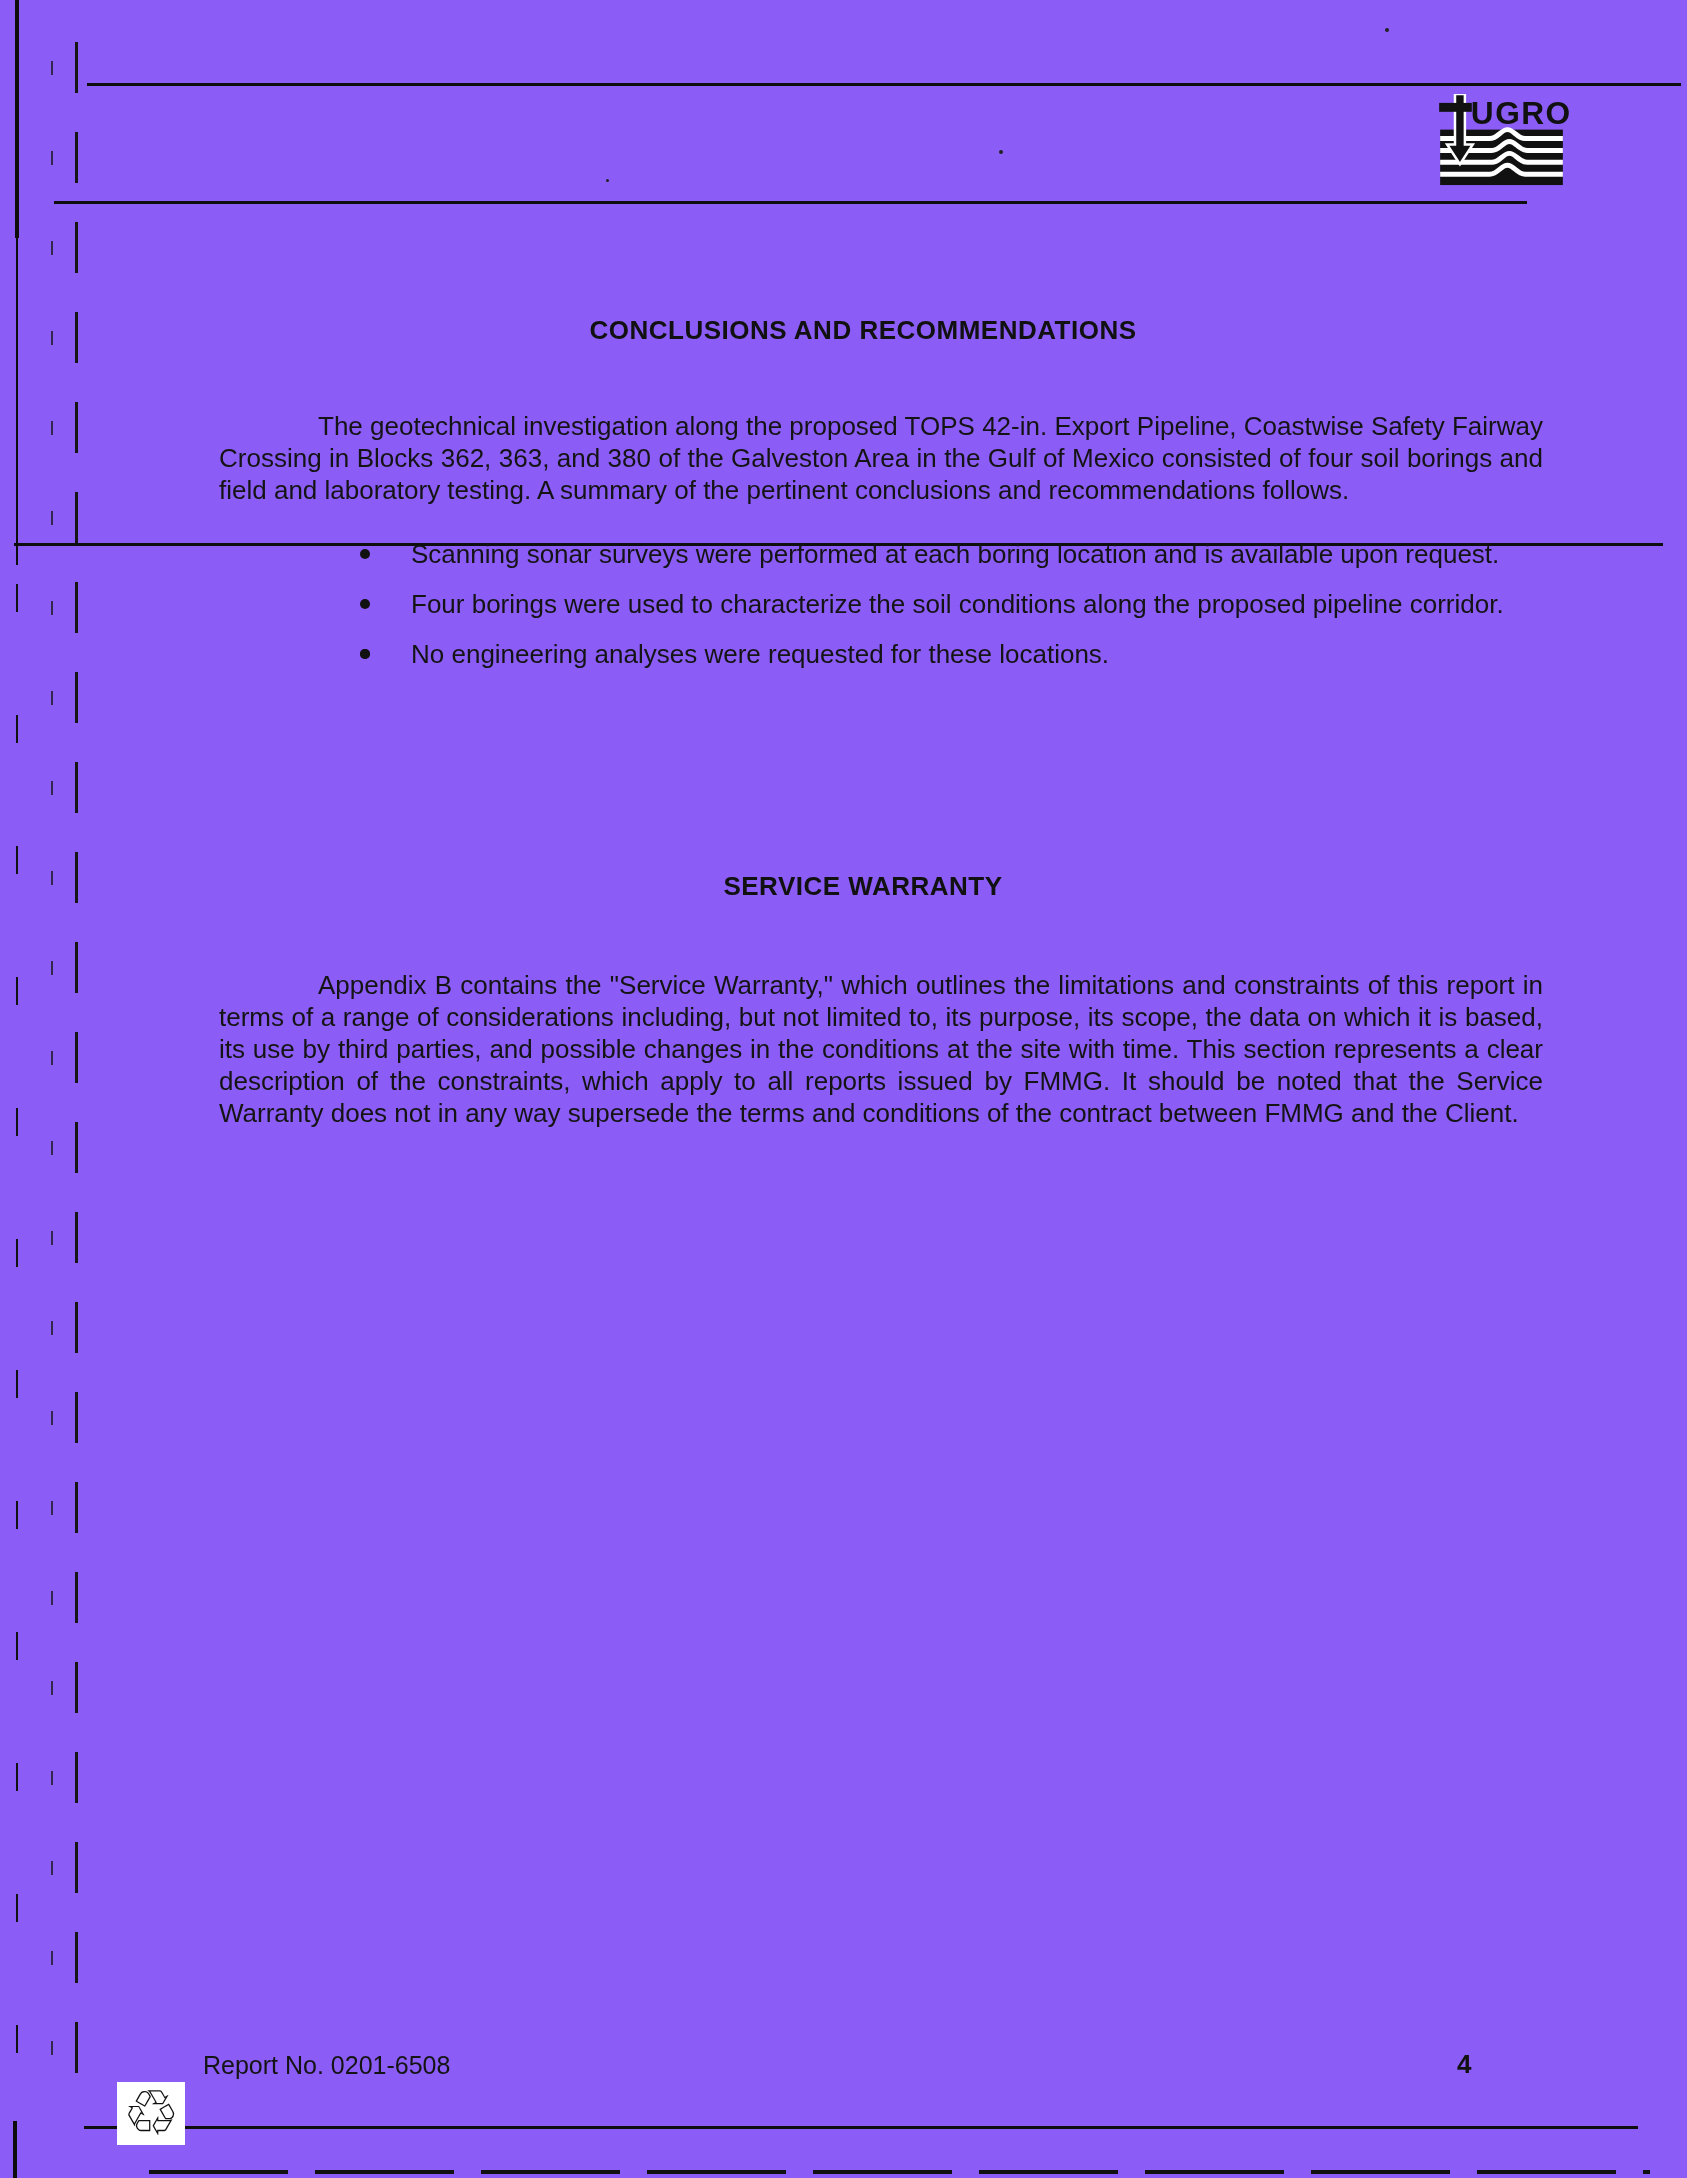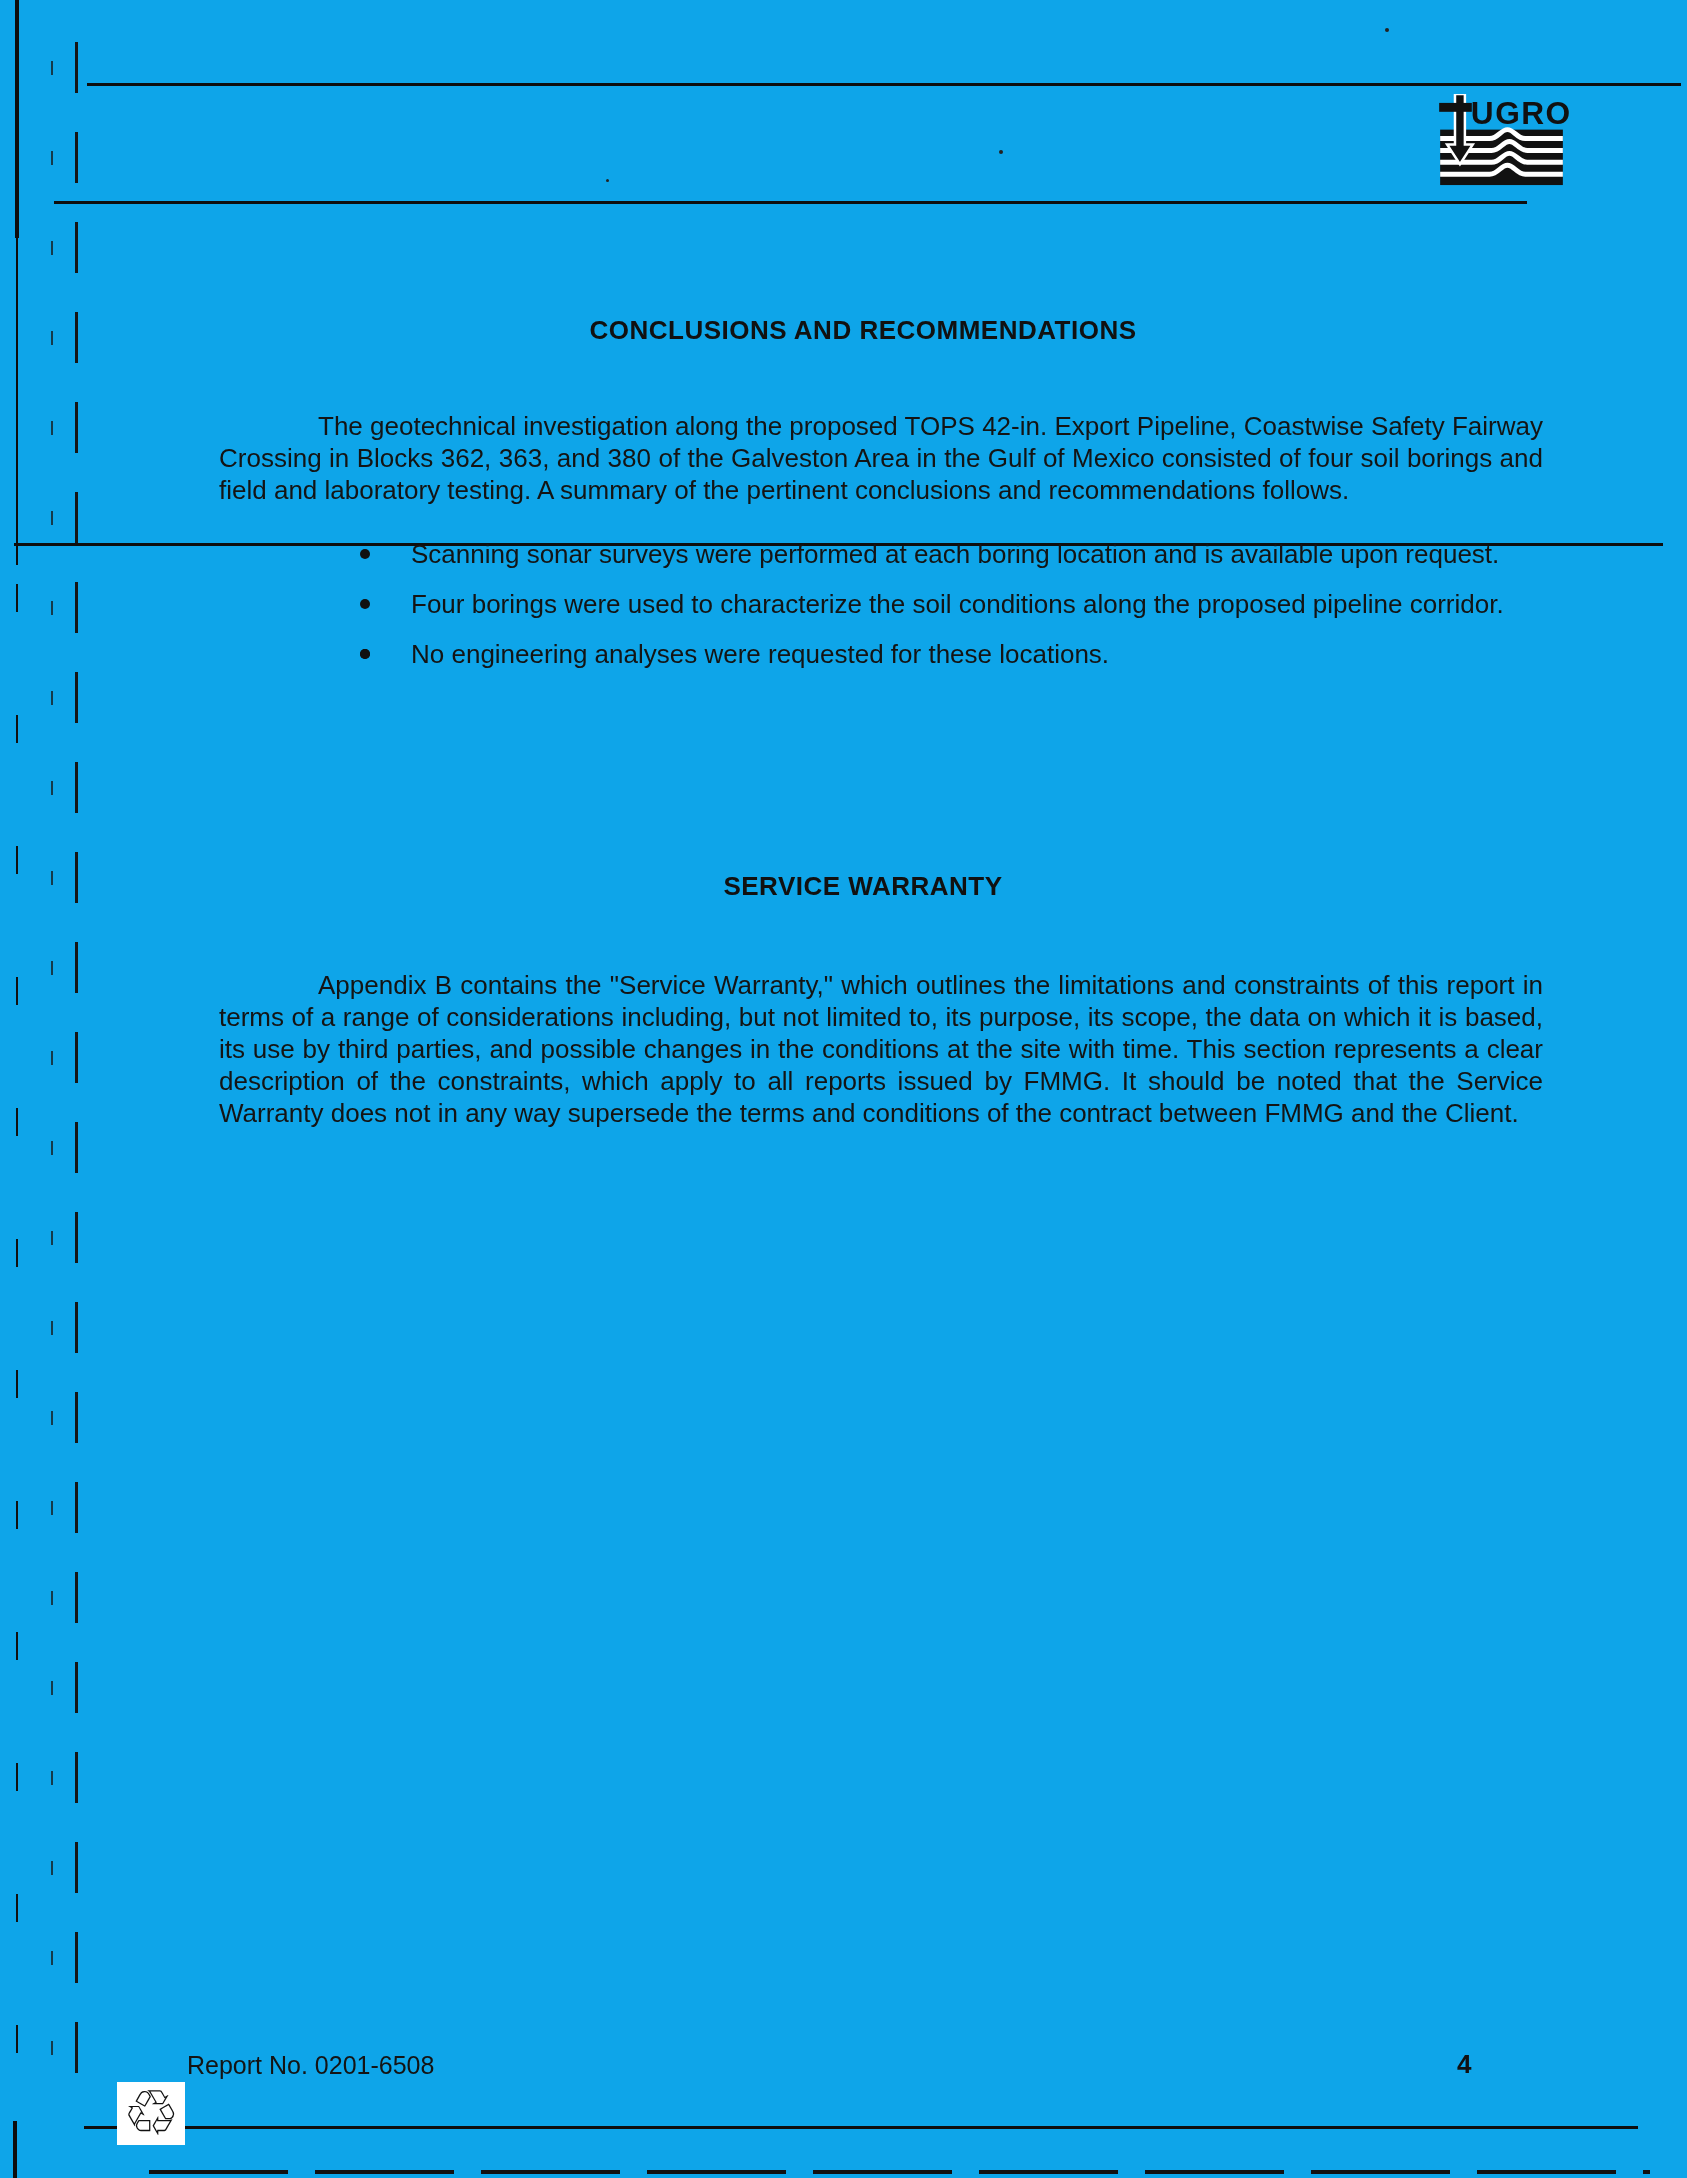--- a/index.html
+++ b/index.html
@@ -1,19 +1,19 @@
 <!DOCTYPE html>
 <html><head>
 <meta charset="utf-8">
 <style>
   html,body{margin:0;padding:0;background:#ffffff;}
   .page{
     position:relative;
     width:1687px;height:2178px;
-    background:#0ea5e9;
+    background:#8b5cf6;
     font-family:"Liberation Sans","DejaVu Sans",sans-serif;
     color:#111;
     overflow:hidden;
   }
   
   .edge-line-top{position:absolute;left:15px;top:0;width:4px;height:238px;background:#0d0d0d;}
   .edge-line-mid{position:absolute;left:16px;top:238px;width:2px;height:327px;background:#0d0d0d;}
   .edge-line-dashes{position:absolute;left:16px;top:584px;width:2px;height:1535px;
     background:repeating-linear-gradient(180deg,#111 0 28px,transparent 28px 131px);}
   .edge-line-bottom{position:absolute;left:13px;top:2121px;width:4px;height:57px;background:#0d0d0d;}
@@ -47,21 +47,21 @@
   .para-2{top:943px;}
 
   .bullet-list{position:absolute;left:201px;top:538px;width:1324px;
     list-style:none;margin:0;padding:0;}
   .bullet-item{position:relative;padding-left:210px;margin-bottom:18px;
     font-size:26px;line-height:32px;text-align:justify;color:#141414;}
   .bullet-dot{position:absolute;left:159px;top:11px;width:10px;height:10px;
     border-radius:50%;background:#111;}
 
   
-  .footer-report{position:absolute;left:187px;top:2051px;font-size:25px;color:#141414;}
+  .footer-report{position:absolute;left:203px;top:2051px;font-size:25px;color:#141414;}
   .footer-page{position:absolute;left:1457px;top:2049px;font-size:26px;font-weight:bold;}
   .recycle{position:absolute;left:117px;top:2082px;font-size:63px;line-height:1;
     font-family:"DejaVu Sans",sans-serif;color:#111;background:#fff;padding:0 6px;z-index:2;}
 </style>
 </head>
 <body>
 
 <div class="page">
 
   <div class="edge-line-top"></div>

